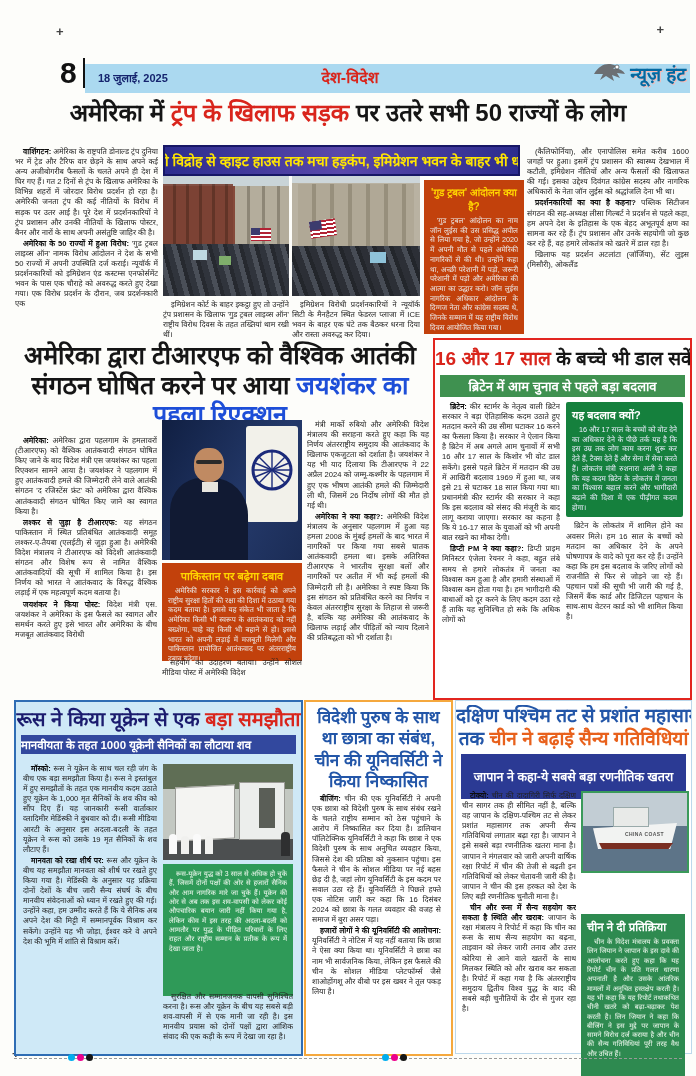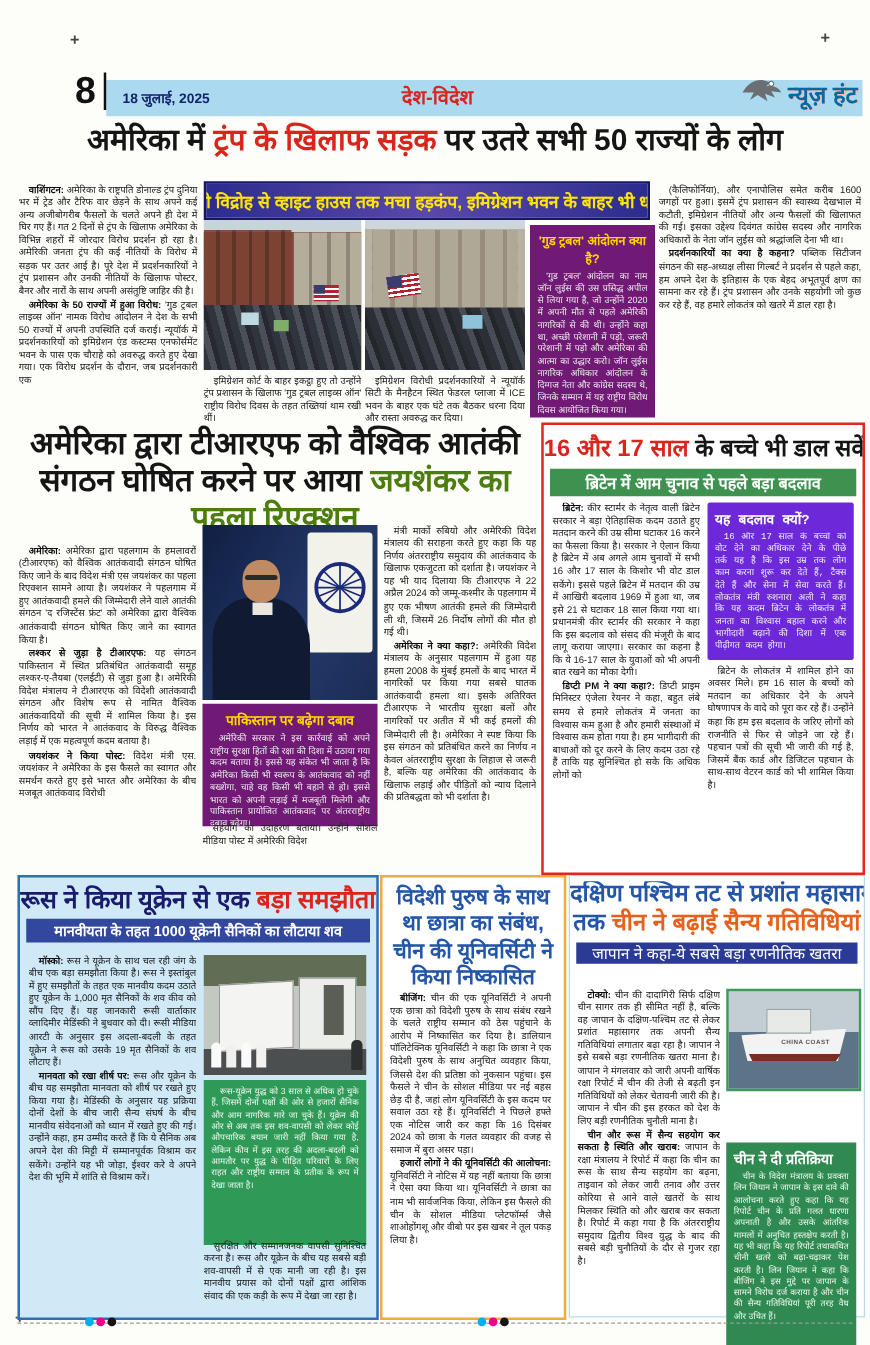--- a/index.html
+++ b/index.html
@@ -12,61 +12,61 @@
   .page-num{position:absolute;left:60px;top:58px;font-size:30px;font-weight:bold;color:#111;
             border-right:2px solid #111;padding-right:6px;line-height:1;}
   .date-txt{position:absolute;left:98px;top:70px;font-size:11px;font-weight:bold;color:#15246e;}
   .section-txt{position:absolute;left:250px;top:66px;width:200px;text-align:center;
                font-size:16px;font-weight:bold;color:#d9251c;}
   .brand{position:absolute;right:10px;top:60px;display:flex;align-items:center;gap:4px;}
   .brand-name{font-size:19px;font-weight:bold;color:#0369a1;text-shadow:1px 1px 0 #f9b8b2;}
   
   .main-headline{position:absolute;left:8px;top:99px;width:680px;text-align:center;
                  font-size:24px;font-weight:bold;color:#151515;white-space:nowrap;line-height:1.15;}
-  .red{color:#d9251c;} .magenta{color:#4d7c0f;} .navy-t{color:#1b1b6e;} .orange-t{color:#e8611c;} .blue-t{color:#2356a8;}
+  .red{color:#d9251c;} .magenta{color:#1d4ed8;} .navy-t{color:#1b1b6e;} .orange-t{color:#e8611c;} .blue-t{color:#2356a8;}
   
   .body-col{position:absolute;font-size:7.6px;line-height:1.33;text-align:justify;color:#222;overflow:hidden;}
   .body-col p.para{margin:0 0 1px 0;text-indent:8px;}
   .body-col .lead{font-weight:bold;color:#0e0e0e;}
   
   .banner1{position:absolute;left:163px;top:145px;width:353px;height:27px;
            background:linear-gradient(90deg,#2c2c8e,#5a48ab,#2c2c8e);border:2px solid #171766;
            display:flex;align-items:center;justify-content:center;
            color:#ffe600;font-size:14px;font-weight:bold;white-space:nowrap;overflow:hidden;}
   .photo{position:absolute;overflow:hidden;background:#9aa5ad;}
-  .blackbox{position:absolute;background:#701a75;color:#ededed;padding:5px 6px;overflow:hidden;}
+  .blackbox{position:absolute;background:#c2410c;color:#ededed;padding:5px 6px;overflow:hidden;}
   .blackbox .bx-title{color:#ffd400;font-weight:bold;text-align:center;margin:0 0 3px 0;}
   .bx-body{font-size:7.2px;line-height:1.35;text-align:justify;}
   .bx-body p.para{margin:0;text-indent:7px;}
   
   .trf-headline{position:absolute;left:12px;top:341px;width:416px;text-align:center;
                 font-size:25px;font-weight:bold;line-height:1.18;color:#151515;}
   
   .uk-box{position:absolute;left:433px;top:338px;width:255px;height:358px;border:2px solid #e2251f;background:#fff;}
   .uk-headline{margin-top:5px;text-align:center;font-size:19px;font-weight:bold;color:#151515;white-space:nowrap;overflow:hidden;}
   .uk-banner{margin:4px 5px 0 5px;background:#3f9150;color:#fff;text-align:center;font-weight:bold;
              font-size:13px;padding:2px 0;white-space:nowrap;overflow:hidden;}
-  .why-box{background:#6d28d9;color:#f0f0fb;padding:5px 6px;border-radius:2px;font-family:Liberation Mono, monospace;}
+  .why-box{background:#15803d;color:#f0f0fb;padding:5px 6px;border-radius:2px;}
   .why-box .bx-title{color:#fff;font-weight:bold;font-size:11px;margin:0 0 3px 0;}
   
-  .bot-banner{background:#32489e;color:#fff;text-align:center;font-weight:bold;font-size:11.5px;
+  .bot-banner{background:#32489e;color:#fff;font-weight:bold;font-size:11.5px;
               padding:2px 0;margin:3px 5px 0 5px;white-space:nowrap;overflow:hidden;}
   .greenbox{position:absolute;background:#2f9a58;color:#f4fbf4;padding:5px 6px;overflow:hidden;}
   .greenbox .bx-title{color:#fff;font-weight:bold;text-align:center;font-size:11px;margin:0 0 3px 0;}
   
   .ru-box{position:absolute;left:14px;top:700px;width:285px;height:352px;background:#cfe9f7;border:2px solid #2f6db4;}
   .ru-headline{margin-top:3px;text-align:center;font-size:20px;font-weight:bold;color:#13135e;white-space:nowrap;overflow:hidden;}
   
   .cn-box{position:absolute;left:304px;top:700px;width:145px;height:352px;background:#fff;border:2px solid #f5a83d;}
   .cn-headline{margin:5px 4px 2px 4px;text-align:center;font-size:17px;font-weight:bold;color:#2356a8;line-height:1.25;}
   
   .jp-box{position:absolute;left:455px;top:700px;width:235px;height:352px;background:#fff;border:1px solid #bcd8ec;}
   .jp-headline{margin-top:4px;text-align:center;font-size:19px;font-weight:bold;line-height:1.2;white-space:nowrap;overflow:hidden;}
-  .jp-banner{background:#2b3a94;color:#fff;text-align:center;font-weight:normal;font-size:12.5px;
-             padding:0 0;margin:3px 5px 0 5px;white-space:nowrap;overflow:hidden;}
+  .jp-banner{background:#2b3a94;color:#fff;text-align:center;font-weight:bold;font-size:12.5px;
+             padding:14px 0;margin:3px 5px 0 5px;white-space:nowrap;overflow:hidden;}
   
   .footer-line{position:absolute;left:14px;right:14px;top:1058px;border-top:1px dashed #999;}
   .dots{position:absolute;top:1054px;display:flex;gap:2px;}
   .dot{width:7px;height:7px;border-radius:50%;}
   .dc{background:#00aeef;} .dm{background:#ec008c;} .dk{background:#151515;}
   
   .decor{position:absolute;}
   .usflag{background:repeating-linear-gradient(#b22234 0 2px,#fff 2px 4px);}
   .usflag::before{content:"";position:absolute;left:0;top:0;width:45%;height:50%;background:#3c3b6e;}
 </style>
@@ -123,20 +123,21 @@
   <div class="blackbox" style="left:424px;top:180px;width:88px;height:144px;">
     <div class="bx-title" style="font-size:10px;">'गुड ट्रबल' आंदोलन क्या है?</div>
     <div class="bx-body body-col wh" style="position:static;color:#ececec;">
         <p class="para">'गुड ट्रबल' आंदोलन का नाम जॉन लुईस की उस प्रसिद्ध अपील से लिया गया है, जो उन्होंने 2020 में अपनी मौत से पहले अमेरिकी नागरिकों से की थी। उन्होंने कहा था, अच्छी परेशानी में पड़ो, जरूरी परेशानी में पड़ो और अमेरिका की आत्मा का उद्धार करो। जॉन लुईस नागरिक अधिकार आंदोलन के दिग्गज नेता और कांग्रेस सदस्य थे, जिनके सम्मान में यह राष्ट्रीय विरोध दिवस आयोजित किया गया।</p>
       </div>
   </div>
 
   <div class="body-col" style="left:527px;top:147px;width:162px;height:190px;">
       <p class="para">(कैलिफोर्निया), और एनापोलिस समेत करीब 1600 जगहों पर हुआ। इसमें ट्रंप प्रशासन की स्वास्थ्य देखभाल में कटौती, इमिग्रेशन नीतियों और अन्य फैसलों की खिलाफत की गई। इसका उद्देश्य दिवंगत कांग्रेस सदस्य और नागरिक अधिकारों के नेता जॉन लुईस को श्रद्धांजलि देना भी था।</p>
       <p class="para"><b class="lead">प्रदर्शनकारियों का क्या है कहना? </b>पब्लिक सिटीजन संगठन की सह-अध्यक्ष लीसा गिल्बर्ट ने प्रदर्शन से पहले कहा, हम अपने देश के इतिहास के एक बेहद अभूतपूर्व क्षण का सामना कर रहे हैं। ट्रंप प्रशासन और उनके सहयोगी जो कुछ कर रहे हैं, वह हमारे लोकतंत्र को खतरे में डाल रहा है।</p>
+      <p class="para">खिलाफ यह प्रदर्शन अटलांटा (जॉर्जिया), सेंट लुइस (मिसौरी), ओकलैंड</p>
     </div>
 
   <div class="body-col" style="left:163px;top:300px;width:126px;height:38px;">
       <p class="para">इमिग्रेशन कोर्ट के बाहर इकट्ठा हुए तो उन्होंने ट्रंप प्रशासन के खिलाफ 'गुड ट्रबल लाइव्स ऑन' राष्ट्रीय विरोध दिवस के तहत तख्तियां थाम रखी थीं।</p>
     </div>
   <div class="body-col" style="left:292px;top:300px;width:128px;height:38px;">
       <p class="para">इमिग्रेशन विरोधी प्रदर्शनकारियों ने न्यूयॉर्क सिटी के मैनहैटन स्थित फेडरल प्लाजा में ICE भवन के बाहर एक घंटे तक बैठकर धरना दिया और रास्ता अवरुद्ध कर दिया।</p>
     </div>
 
   <div class="trf-headline">

